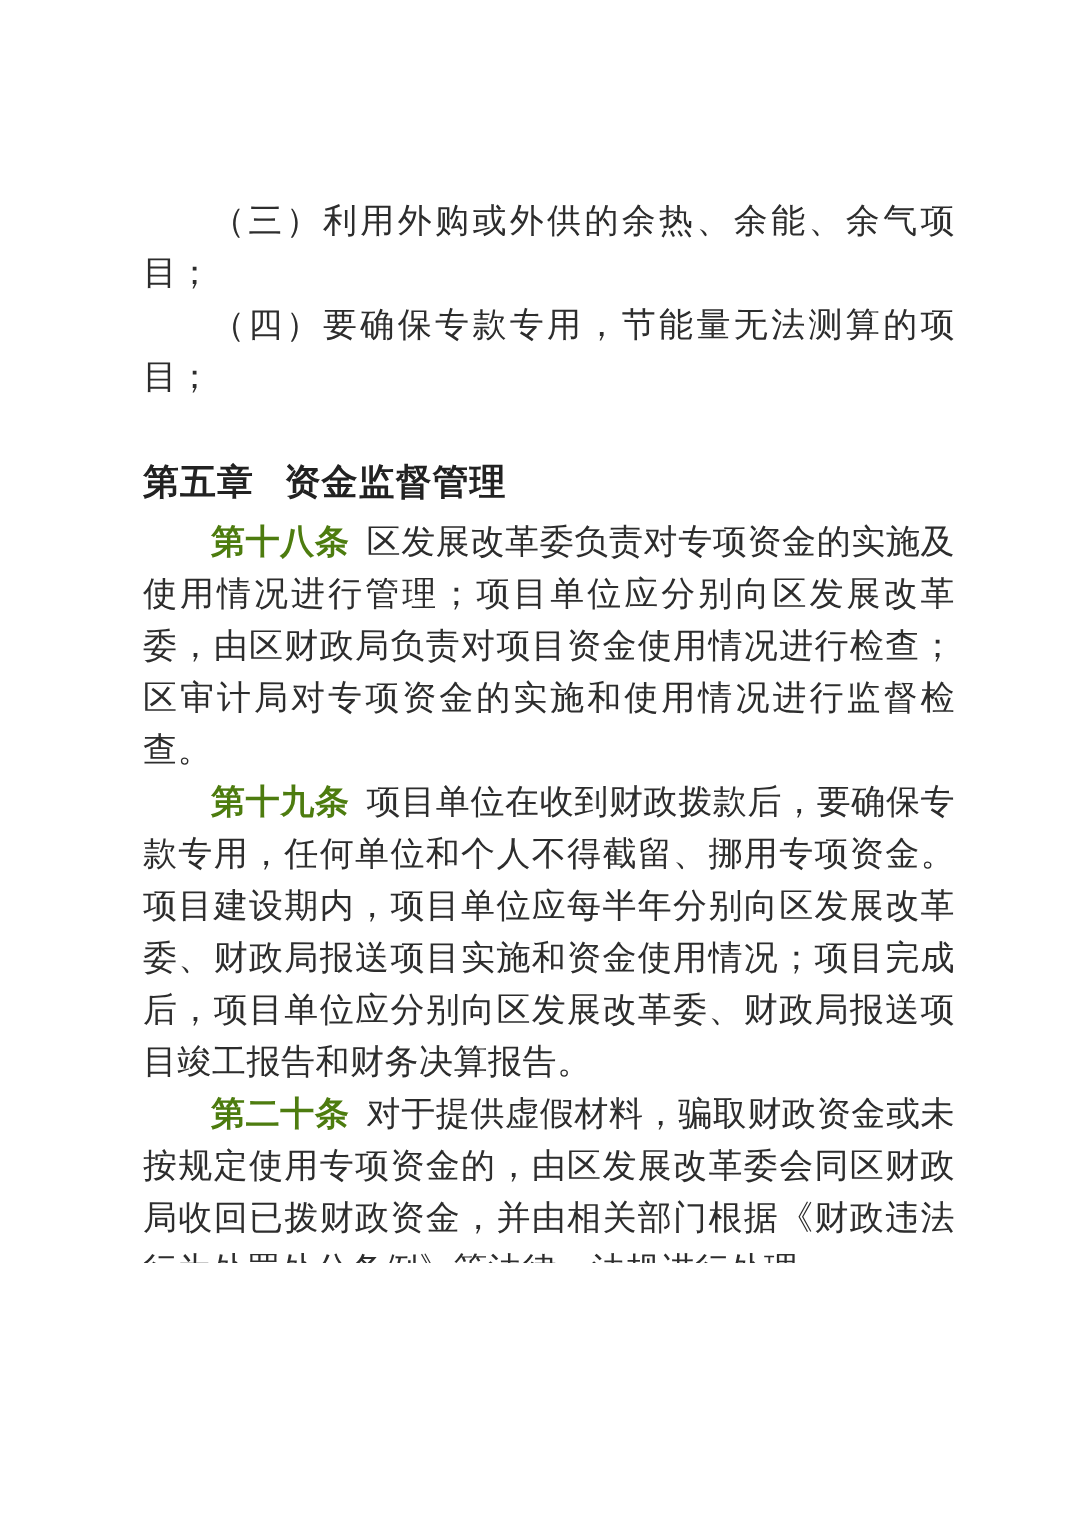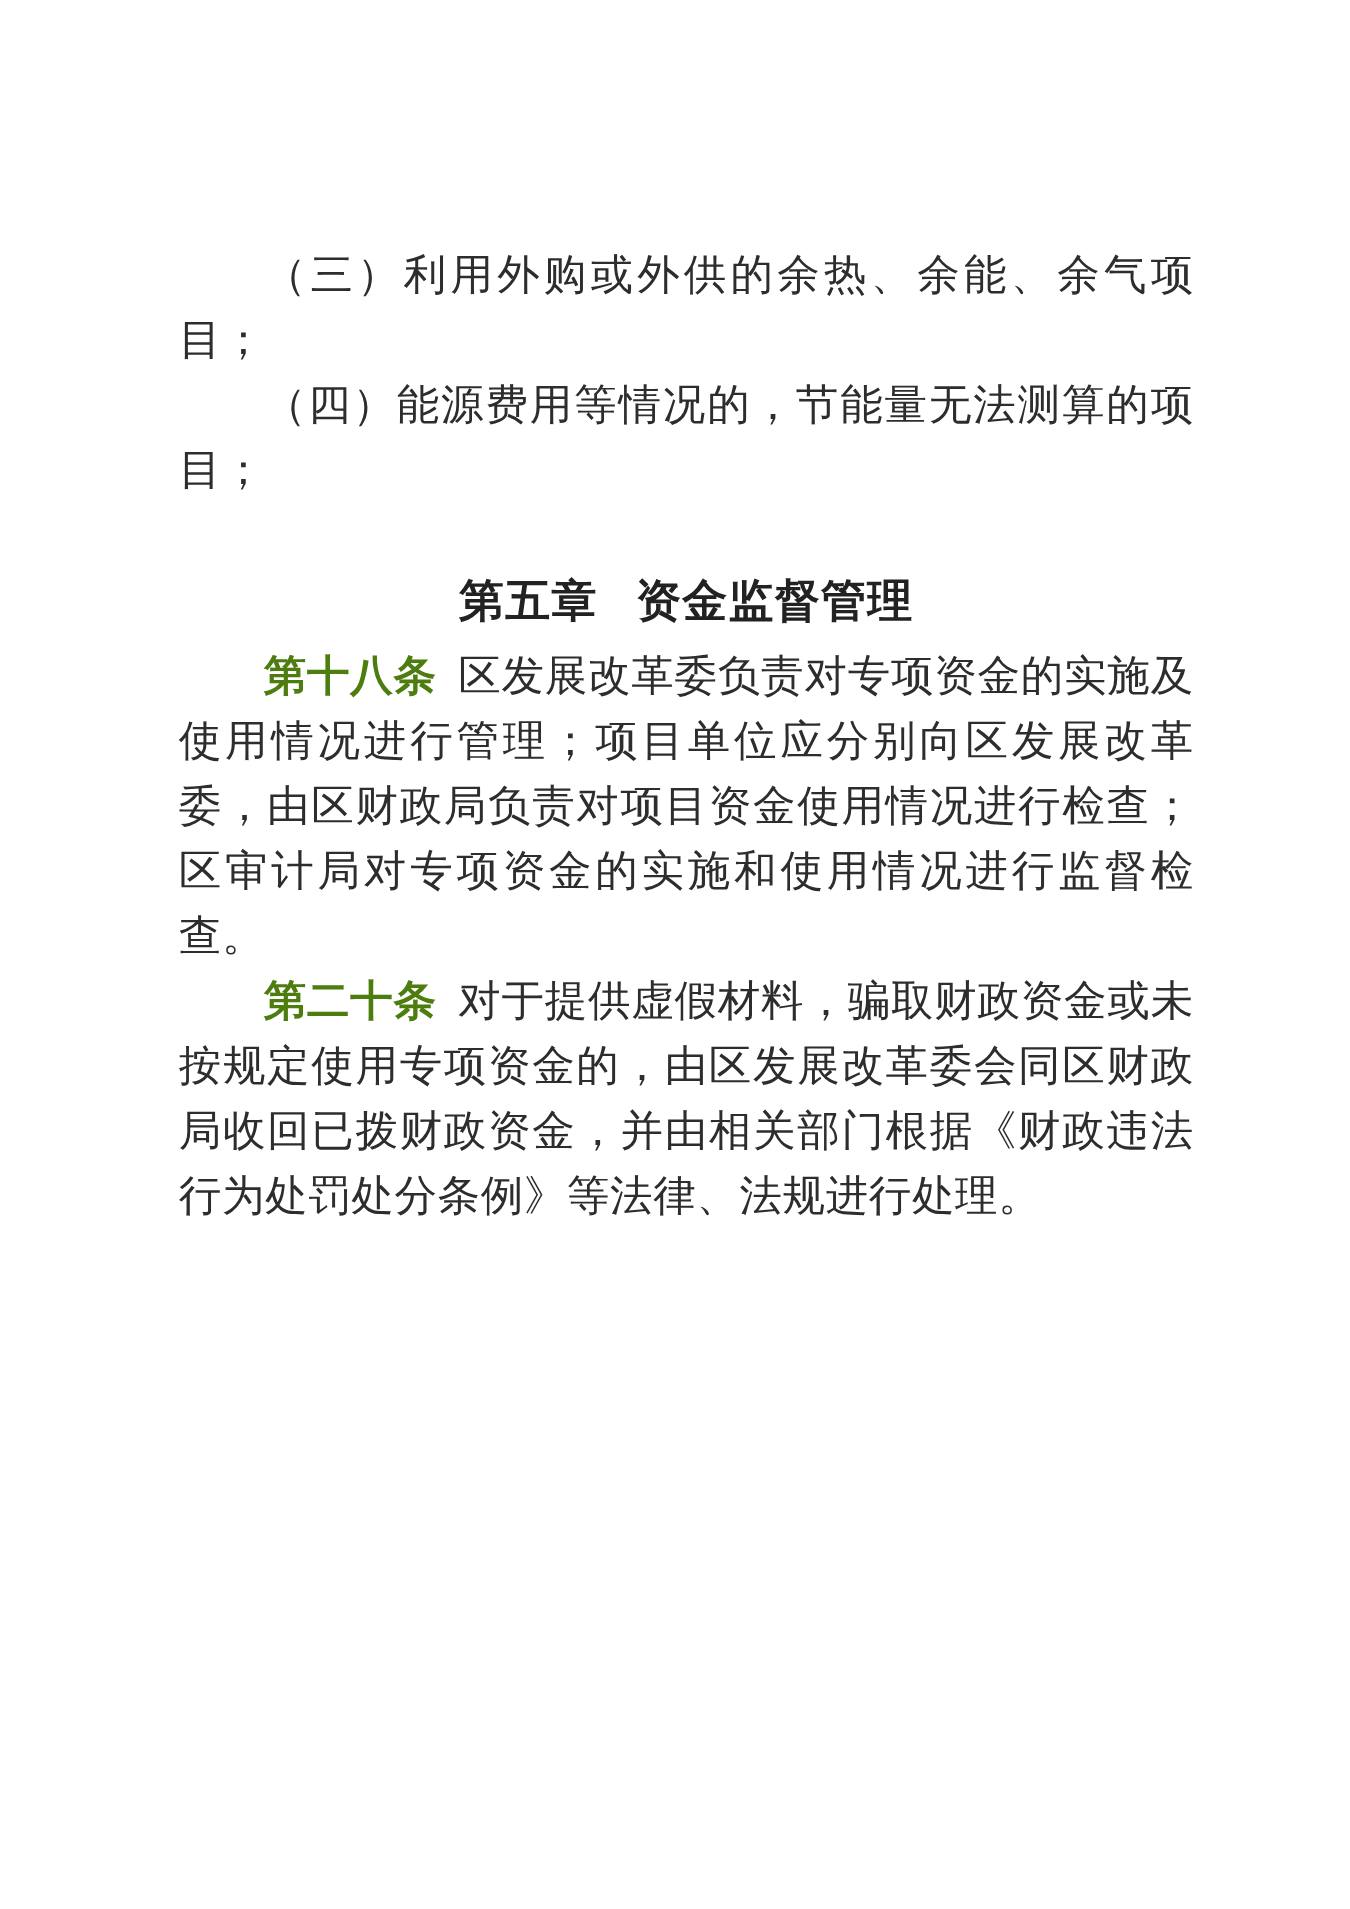--- a/index.html
+++ b/index.html
@@ -32,21 +32,20 @@
     letter-spacing: 0.5px;
     font-weight: 400;
   }
   .chapter {
     margin: 57px 0 10px 0;
     font-family: "DejaVu Sans", "Liberation Sans", sans-serif;
     font-size: 36px;
     line-height: 46px;
     font-weight: 700;
     color: #222222;
-    text-align: center;
     letter-spacing: 1px;
   }
   .chapter .chapter-num {
     margin-right: 0.85em;
   }
   .art-label {
     font-family: "DejaVu Sans", "Liberation Sans", sans-serif;
     font-weight: 700;
     color: #4d7c0f;
     margin-right: 0.5em;
@@ -62,25 +61,26 @@
     font-family: "DejaVu Serif", "Liberation Serif", serif;
   }
 </style>
 </head>
 <body>
 
 <div class="page">
   <div class="content">
 
     <p class="para">（三）利用外购或外供的余热、余能、余气项目；</p>
-    <p class="para">（四）能源费用等情况的，节能量无法测算的项目；</p>
+    <p class="para">（四）要确保专款专用，节能量无法测算的项目；</p>
 
     <h2 class="chapter"><span class="chapter-num">第五章</span><span>资金监督管理</span></h2>
 
     <p class="para"><span class="art-label">第十八条</span><span>区发展改革委负责对专项资金的实施及使用情况进行管理；项目单位应分别向区发展改革委，由区财政局负责对项目资金使用情况进行检查；区审计局对专项资金的实施和使用情况进行监督检查。</span></p>
 
+    <p class="para"><span class="art-label">第十九条</span><span>项目单位在收到财政拨款后，要确保专款专用，任何单位和个人不得截留、挪用专项资金。项目建设期内，项目单位应每半年分别向区发展改革委、财政局报送项目实施和资金使用情况；项目完成后，项目单位应分别向区发展改革委、财政局报送项目竣工报告和财务决算报告。</span></p>
 
     <p class="para"><span class="art-label">第二十条</span><span>对于提供虚假材料，骗取财政资金或未按规定使用专项资金的，由区发展改革委会同区财政局收回已拨财政资金，并由相关部门根据《财政违法行为处罚处分条例》等法律、法规进行处理。</span></p>
 
   </div>
 
   <div class="pageno">– 6 –</div>
 </div>
 
 </body></html>

